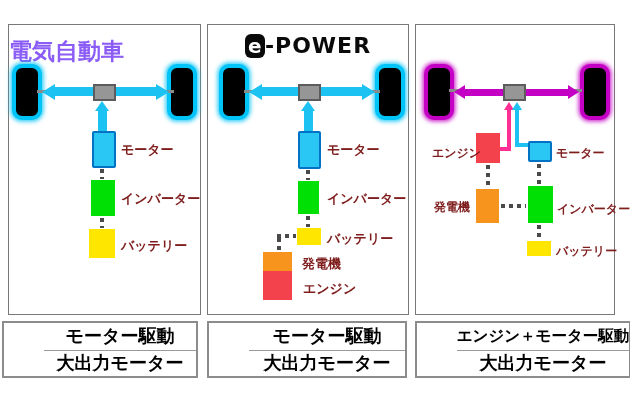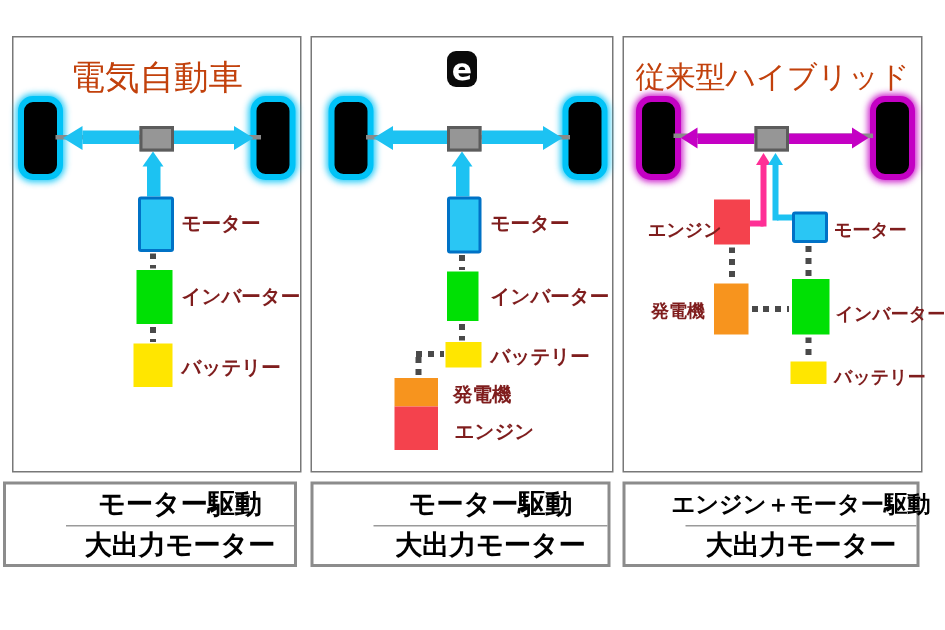--- a/index.html
+++ b/index.html
@@ -2,21 +2,21 @@
 <html><head>
 <meta charset="utf-8">
 <style>
   html,body{margin:0;padding:0;background:#fff;}
   .stage{position:relative;width:630px;height:420px;background:#fff;overflow:hidden;
          font-family:"DejaVu Sans","Liberation Sans",sans-serif;
          --cyan:#1cc2f2; --cyanfill:#2ac6f4; --blue:#0072c6; --mag:#c400c4;
          --pink:#ff2f96; --green:#00e004; --yellow:#ffe600; --orange:#f7941e;
          --red:#f4424d; --gray:#8a8a8a; --dot:#4a4a4a;}
   .panel{position:absolute;border:1.5px solid #787878;background:#fff;}
-  .ptitle{position:absolute;left:0;width:100%;text-align:center;font-weight:normal;color:#c2410c;white-space:nowrap;}
+  .ptitle{position:absolute;left:0;width:100%;text-align:left;font-weight:bold;color:#8b5cf6;white-space:nowrap;}
   .wheel{position:absolute;width:22px;height:48px;background:#000;border:4px solid var(--cyan);border-radius:10px;}
   .wheel.c{border-color:#00c3f7;box-shadow:0 0 4px 1.5px rgba(0,195,247,.85);}
   .wheel.m{border-color:var(--mag);box-shadow:0 0 4px 1.5px rgba(196,0,196,.85);}
   .axle{position:absolute;height:3px;background:var(--gray);}
   .gearbox{position:absolute;width:23px;height:17px;background:#969696;border:2px solid #5c5c5c;box-sizing:border-box;}
   .shaft{position:absolute;}
   .tri{position:absolute;width:0;height:0;border-style:solid;border-color:transparent;}
   .box{position:absolute;}
   .bx-motor{background:var(--cyanfill);border:2px solid var(--blue);border-radius:2px;}
   .bx-green{background:var(--green);}
@@ -66,20 +66,21 @@
 
     <div class="dv" style="left:91px;top:193px;height:10px;"></div>
 
     <div class="box bx-yellow" style="left:80px;top:204px;width:26px;height:29px;"></div>
     <div class="lbl" style="left:112px;top:214px;">バッテリー</div>
   </div>
 
   <div class="panel" id="panel-epower" style="left:207px;top:24px;width:200px;height:289px;">
     <div class="logo">
       <div class="ebadge">e</div>
+      <div class="logotext">-POWER</div>
     </div>
 
     <div class="wheel c" style="left:11px;top:39px;"></div>
     <div class="wheel c" style="left:167px;top:39px;"></div>
     <div class="axle" style="left:36px;top:65px;width:136px;"></div>
 
     <div class="shaft" style="left:54px;top:62px;width:36px;height:9px;background:var(--cyan);"></div>
     <div class="tri" style="left:41px;top:58.5px;border-width:8px 13px 8px 0;border-right-color:var(--cyan);"></div>
     <div class="shaft" style="left:113px;top:62px;width:41px;height:9px;background:var(--cyan);"></div>
     <div class="tri" style="left:154px;top:58.5px;border-width:8px 0 8px 13px;border-left-color:var(--cyan);"></div>
@@ -105,21 +106,20 @@
     <div class="dv" style="left:69px;top:213px;height:13px;"></div>
 
     <div class="box bx-orange" style="left:55px;top:227px;width:29px;height:19px;"></div>
     <div class="lbl" style="left:94px;top:232px;">発電機</div>
 
     <div class="box bx-red" style="left:55px;top:246px;width:29px;height:29px;"></div>
     <div class="lbl" style="left:95px;top:257px;">エンジン</div>
   </div>
 
   <div class="panel" id="panel-hybrid" style="left:415px;top:24px;width:198px;height:289px;">
-    <div class="ptitle" style="top:13px;font-size:20px;">従来型ハイブリッド</div>
 
     <div class="wheel m" style="left:8px;top:39px;"></div>
     <div class="wheel m" style="left:164px;top:39px;"></div>
     <div class="axle" style="left:33px;top:64px;width:133px;"></div>
 
     <div class="shaft" style="left:49px;top:63.5px;width:38px;height:7px;background:var(--mag);"></div>
     <div class="tri" style="left:38px;top:60px;border-width:7px 11px 7px 0;border-right-color:var(--mag);"></div>
     <div class="shaft" style="left:110px;top:63.5px;width:42px;height:7px;background:var(--mag);"></div>
     <div class="tri" style="left:152px;top:60px;border-width:7px 0 7px 11px;border-left-color:var(--mag);"></div>
 
@@ -154,18 +154,18 @@
   </div>
 
   <div class="footer" id="footer-ev" style="left:2px;top:321px;width:196px;height:57px;">
     <div class="frow">モーター駆動</div>
     <div class="frow">大出力モーター</div>
   </div>
   <div class="footer" id="footer-epower" style="left:207px;top:321px;width:200px;height:57px;">
     <div class="frow">モーター駆動</div>
     <div class="frow">大出力モーター</div>
   </div>
-  <div class="footer" id="footer-hybrid" style="left:415px;top:321px;width:198px;height:57px;">
+  <div class="footer" id="footer-hybrid" style="left:415px;top:321px;width:216px;height:57px;">
     <div class="frow">エンジン＋モーター駆動</div>
     <div class="frow">大出力モーター</div>
   </div>
 
 </div>
 
 </body></html>

